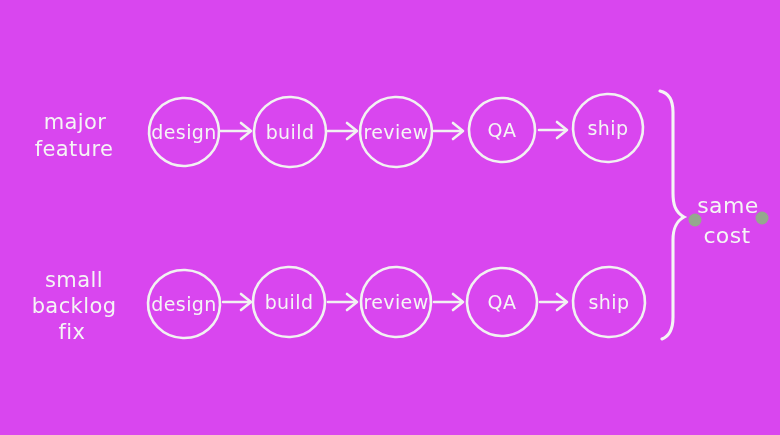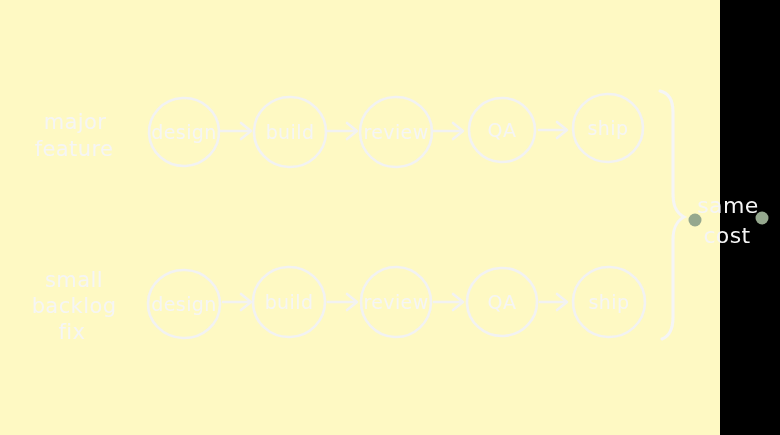--- a/index.html
+++ b/index.html
@@ -5,23 +5,23 @@
   html, body {
     margin: 0;
     padding: 0;
     background: #000000;
     width: 780px;
     height: 435px;
     overflow: hidden;
   }
   .stage {
     position: relative;
-    width: 720px;
+    width: 780px;
     height: 435px;
-    background: #fef9c3;
+    background: #d946ef;
   }
   svg { display: block; }
   .node {
     fill: none;
     stroke: #f2f2f2;
     stroke-width: 2.6;
     stroke-linecap: round;
   }
   .arrow-line {
     stroke: #f2f2f2;

